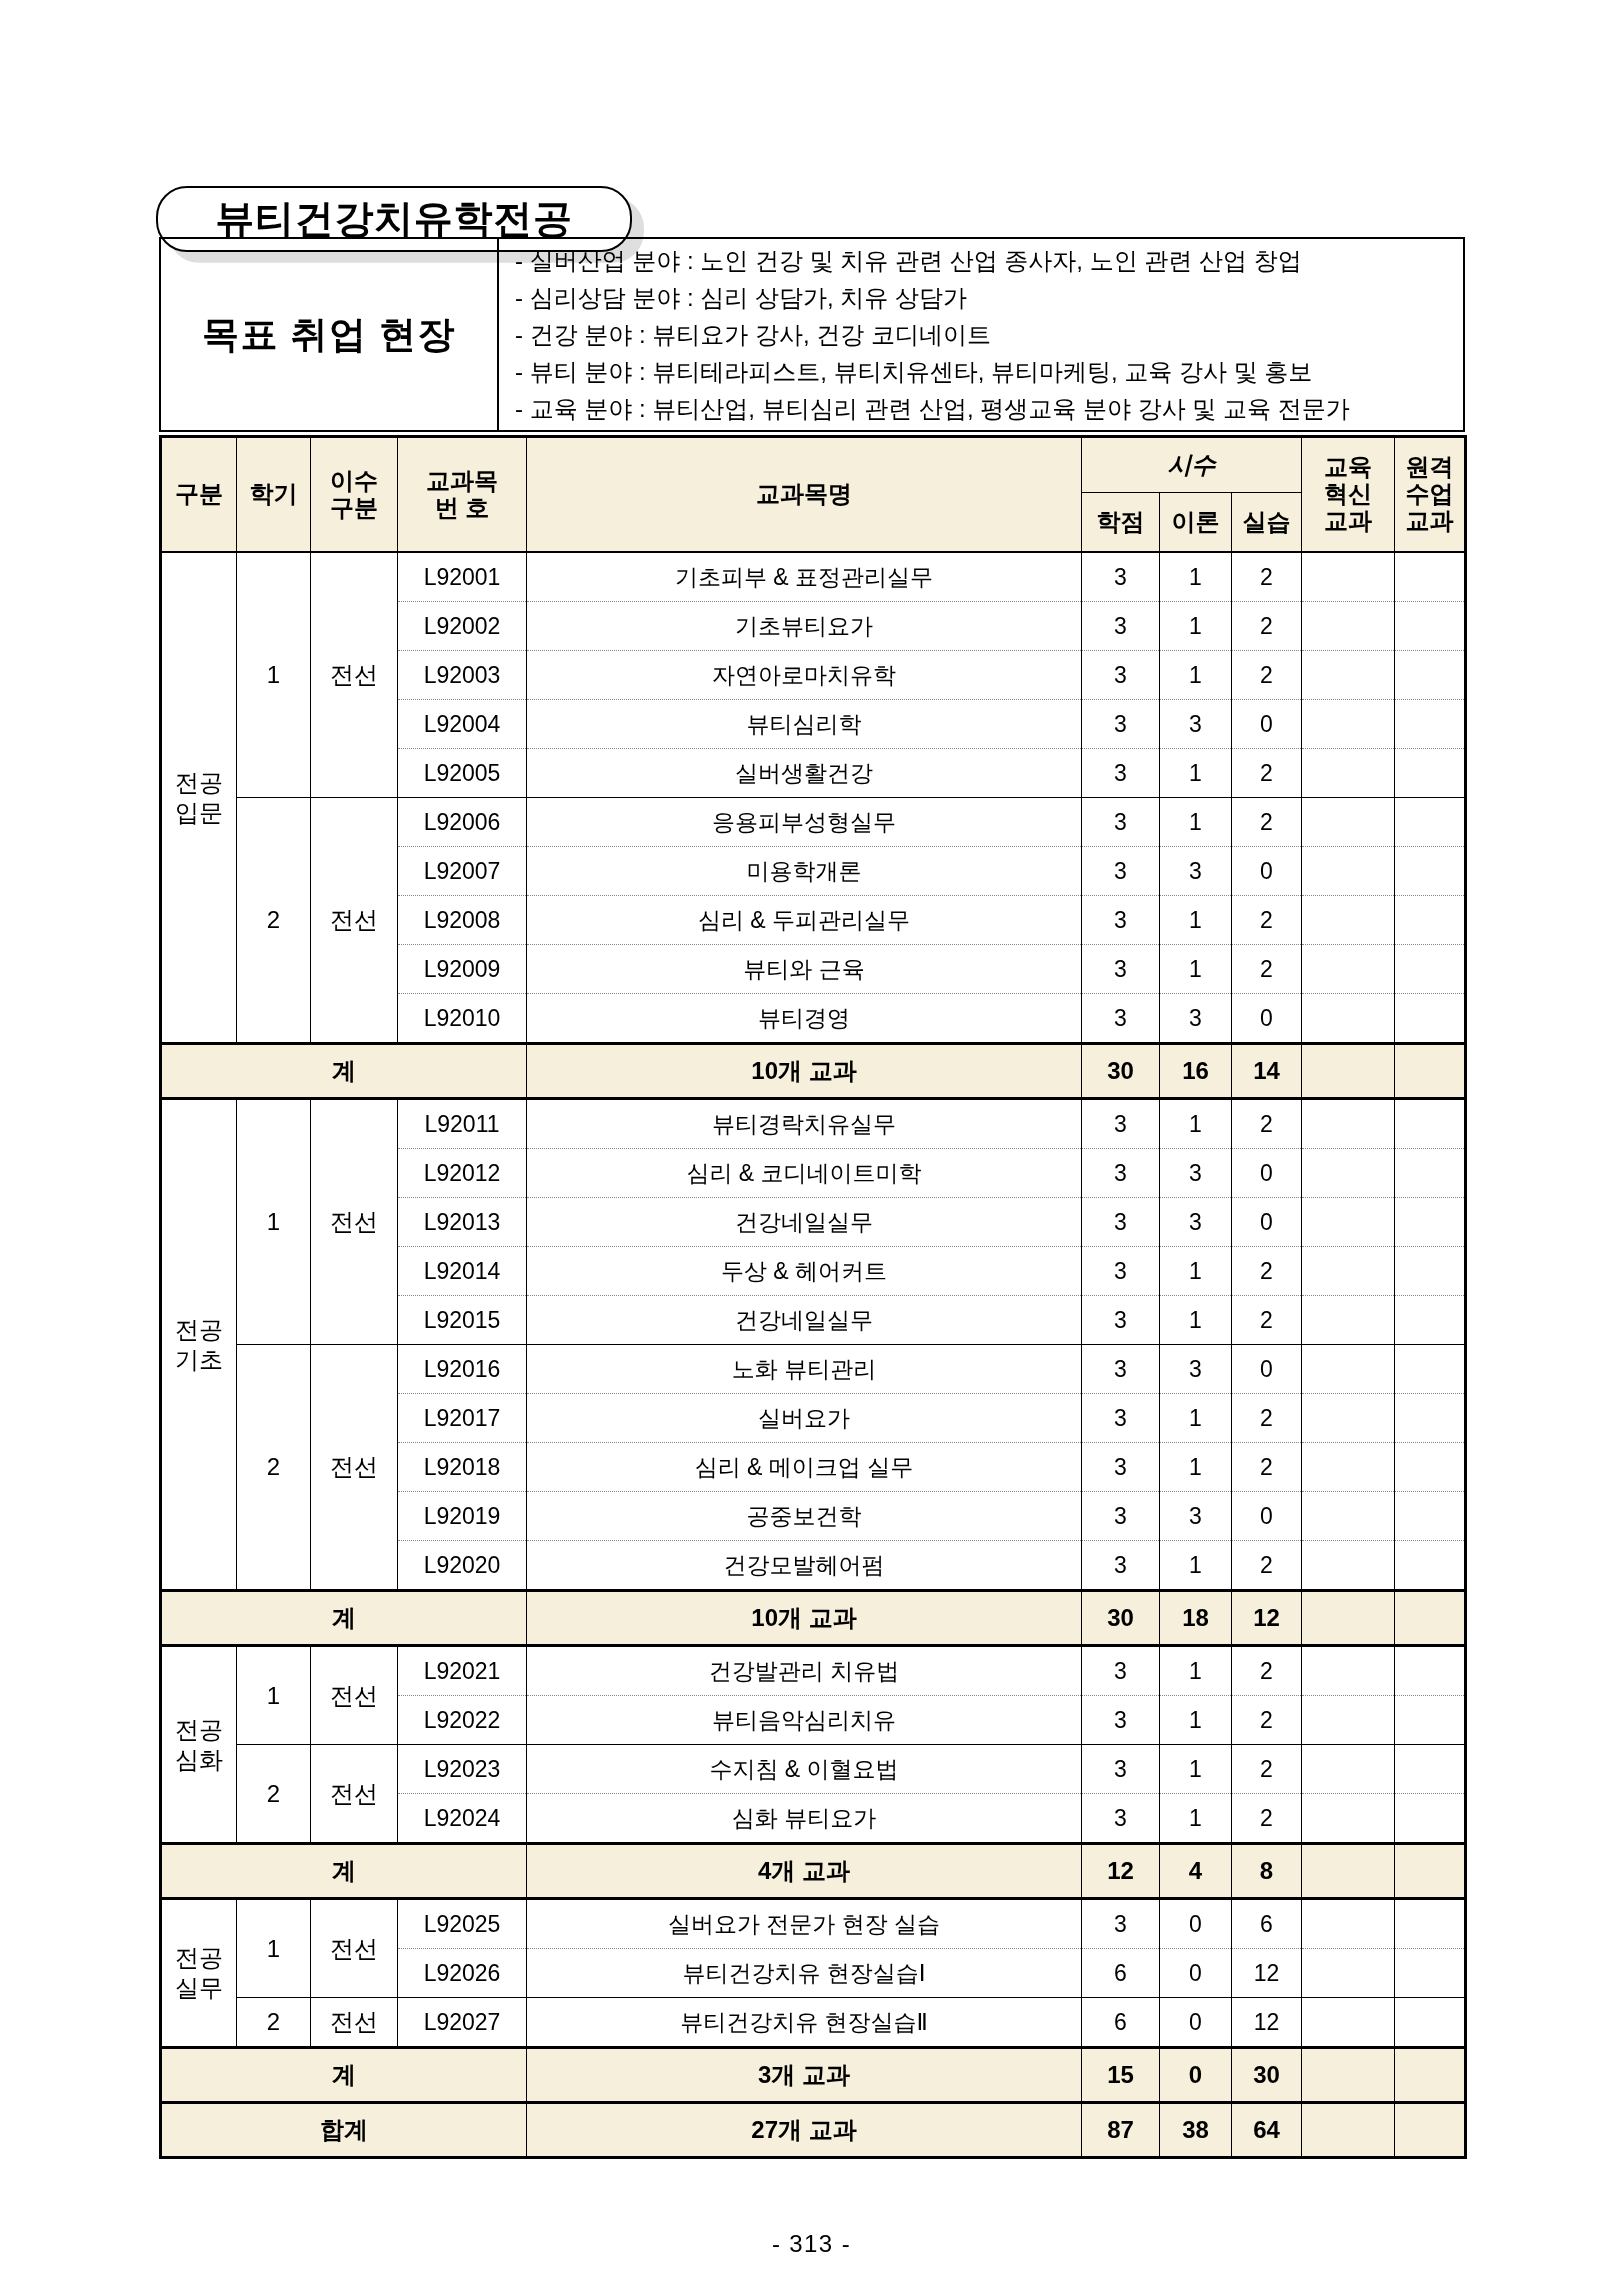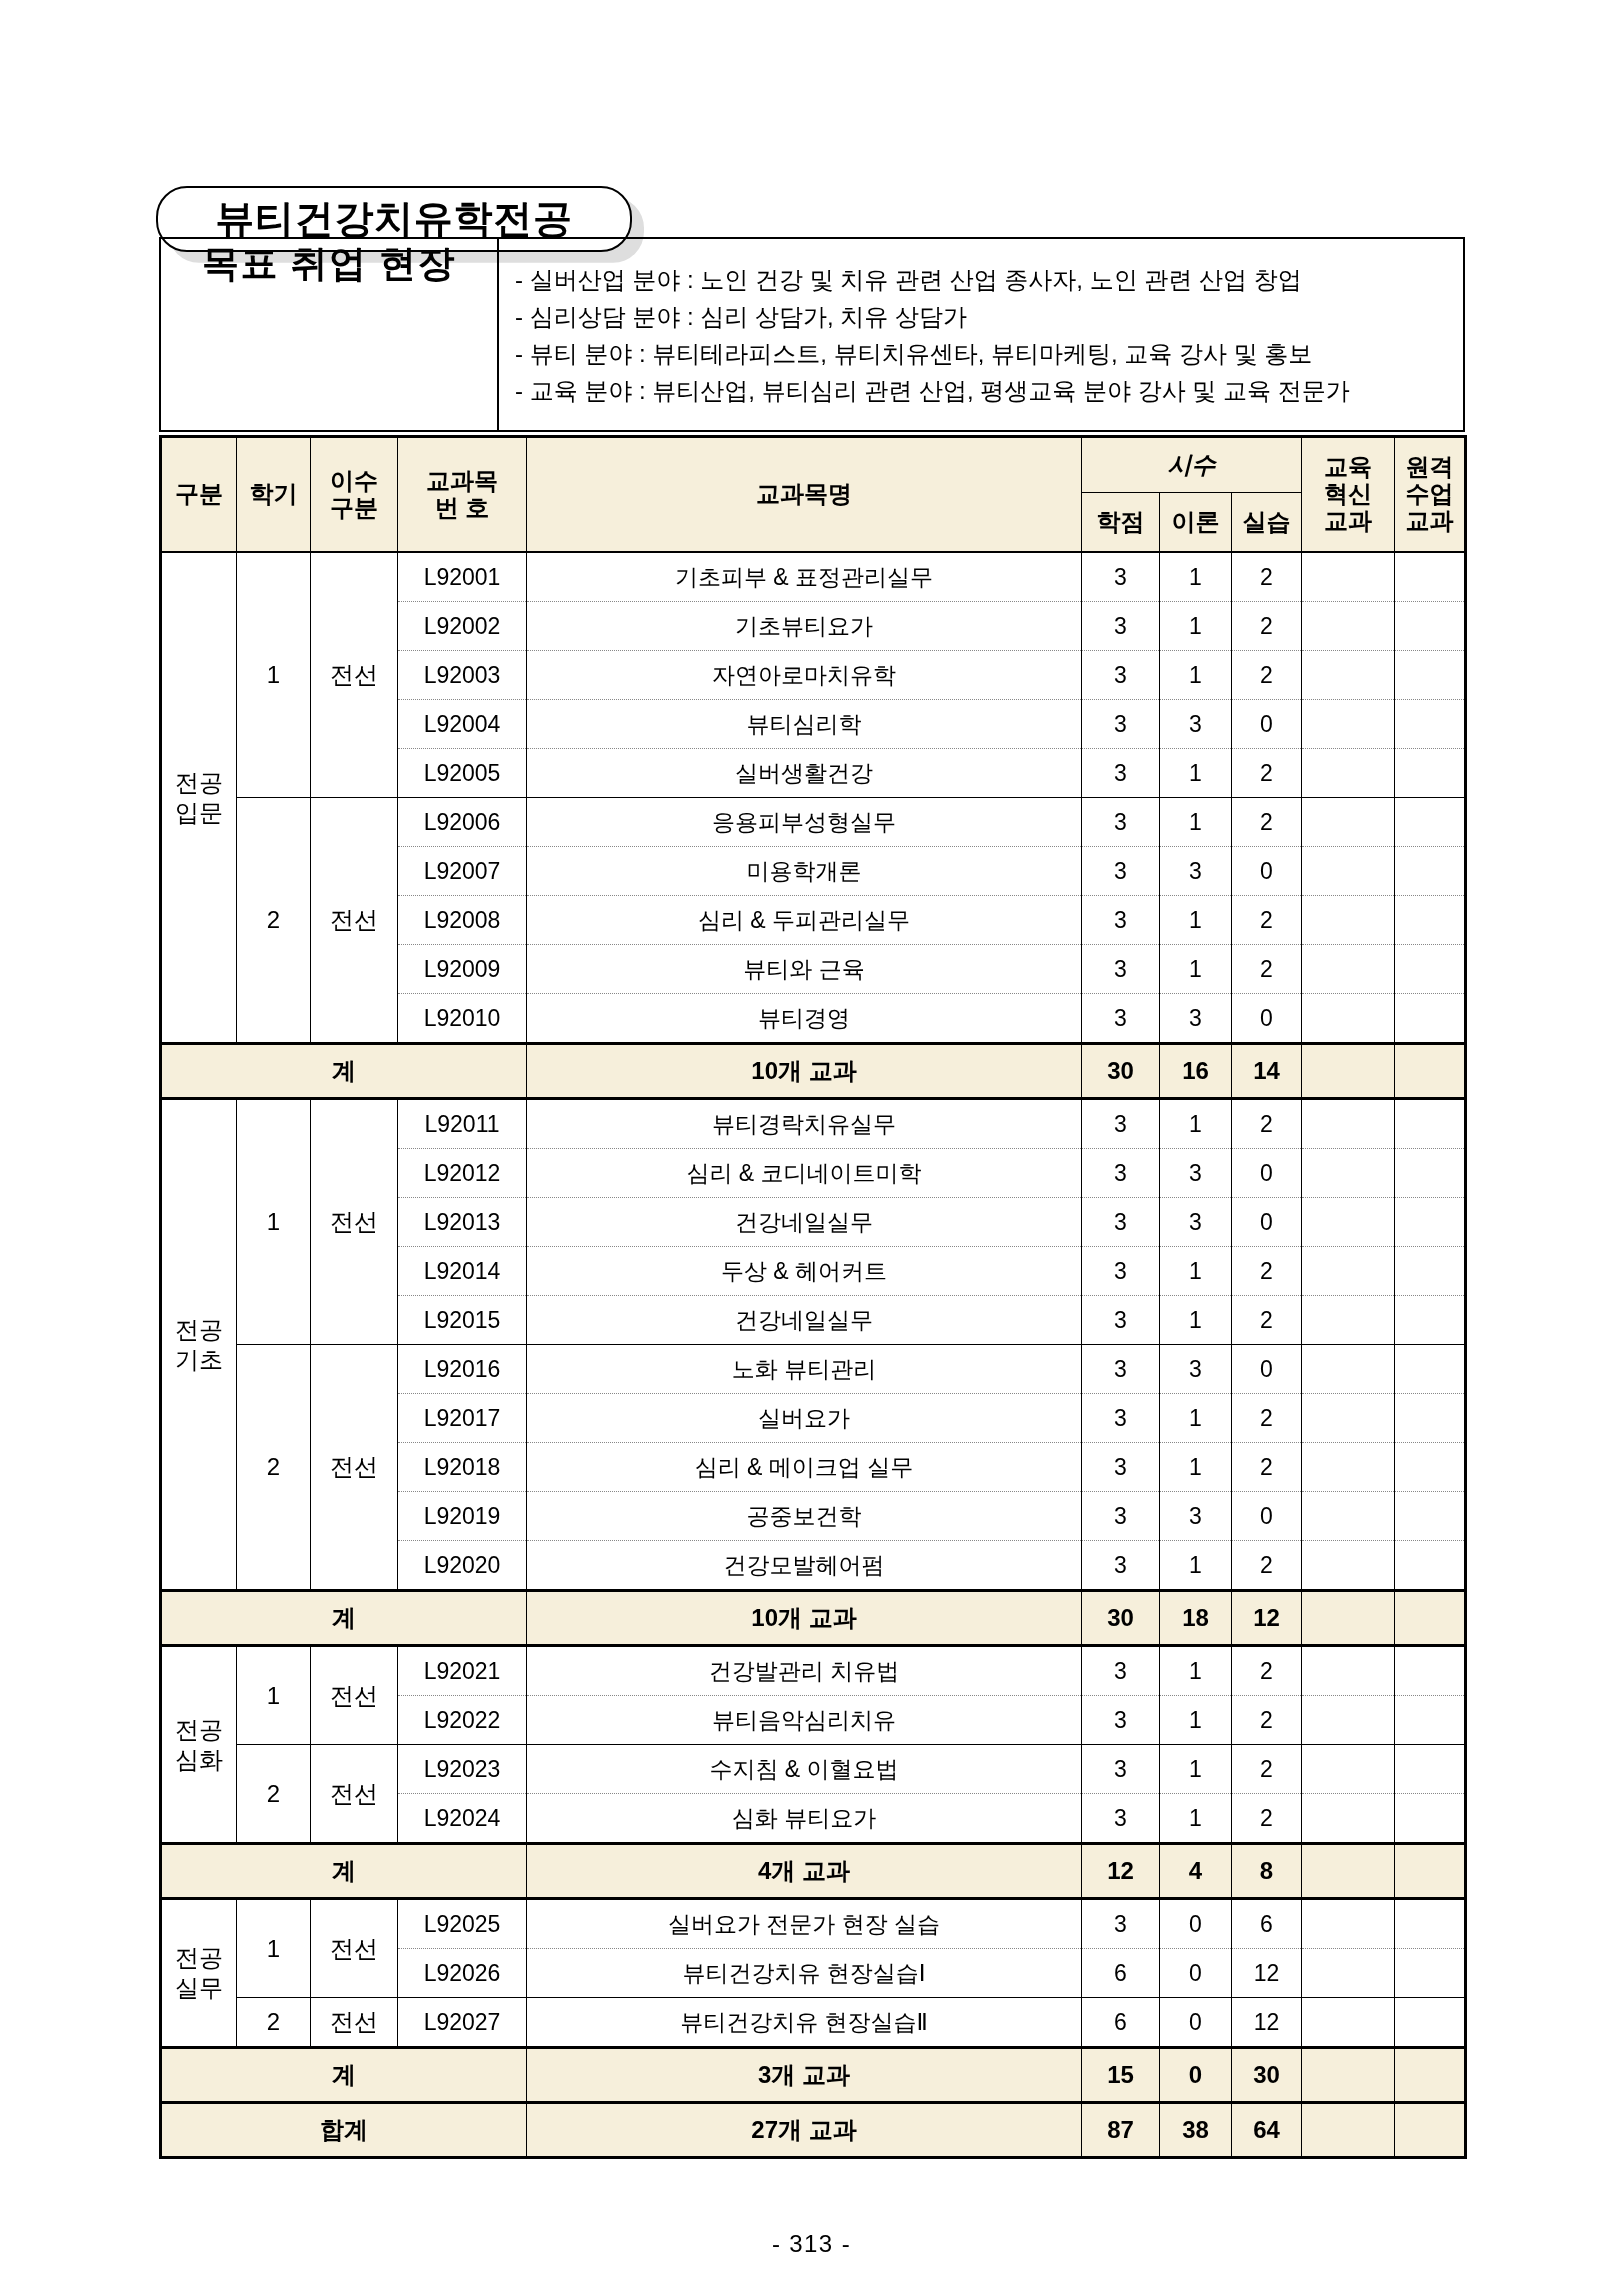--- a/index.html
+++ b/index.html
@@ -32,21 +32,21 @@
   .goal-box{
     position:absolute;left:159px;top:237px;
     width:1306px;height:195px;
     border:2.7px solid #000;
     box-sizing:border-box;
     display:flex;
   }
   .goal-title-cell{
     width:336px;flex:0 0 336px;
     border-right:2px solid #000;
-    display:flex;justify-content:center;
+    display:flex;align-items:center;justify-content:center;
   }
   .goal-title{font-size:37px;font-weight:700;letter-spacing:1.4px;}
   .goal-items{
     flex:1;
     display:flex;flex-direction:column;justify-content:center;
     padding-left:16px;
   }
   .goal-item{font-size:24px;line-height:37px;white-space:nowrap;}
 
   
@@ -96,20 +96,21 @@
     <span class="badge-text">뷰티건강치유학전공</span>
   </div>
 
   <div class="goal-box">
     <div class="goal-title-cell">
       <span class="goal-title">목표 취업 현장</span>
     </div>
     <div class="goal-items">
         <div class="goal-item">- 실버산업 분야 : 노인 건강 및 치유 관련 산업 종사자, 노인 관련 산업 창업</div>
         <div class="goal-item">- 심리상담 분야 : 심리 상담가, 치유 상담가</div>
+        <div class="goal-item">- 건강 분야 : 뷰티요가 강사, 건강 코디네이트</div>
         <div class="goal-item">- 뷰티 분야 : 뷰티테라피스트, 뷰티치유센타, 뷰티마케팅, 교육 강사 및 홍보</div>
         <div class="goal-item">- 교육 분야 : 뷰티산업, 뷰티심리 관련 산업, 평생교육 분야 강사 및 교육 전문가</div>
       </div>
   </div>
 
   <div class="table-wrap">
     <table>
       <colgroup>
         <col class="c1">
           <col class="c2">

